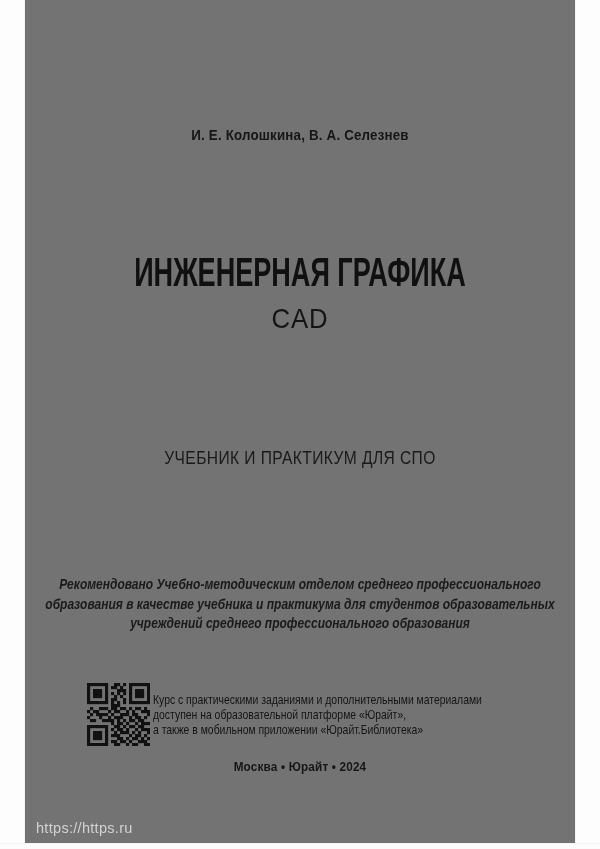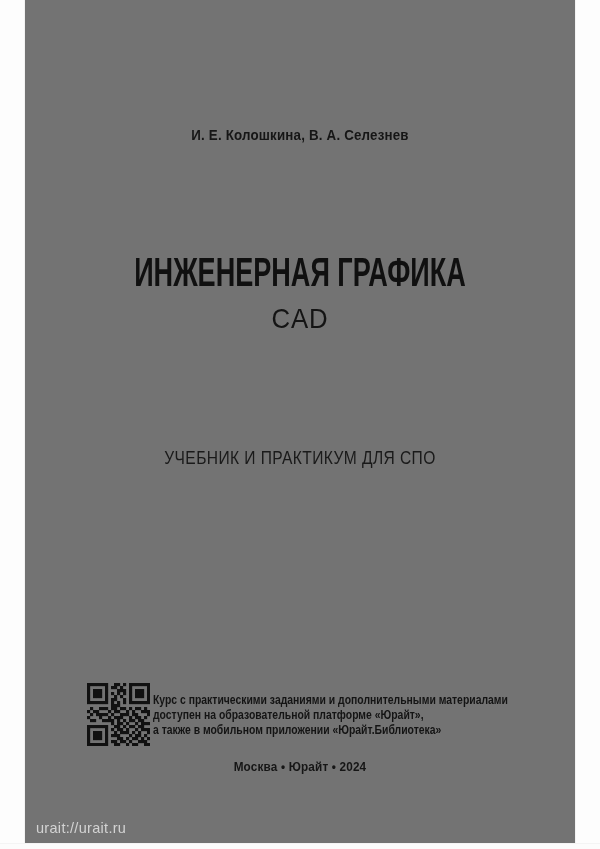--- a/index.html
+++ b/index.html
@@ -45,21 +45,21 @@
     font-size:13.8px;line-height:19.5px;color:#1a1a1a;
   }
   .recommendation .rec-line{transform:scaleX(.87);transform-origin:center;white-space:nowrap;}
   .qr-block{
     position:absolute;left:87px;top:683px;width:440px;height:64px;
   }
   .qr-code{position:absolute;left:0;top:0;width:63px;height:63px;}
   .qr-code svg{display:block;width:63px;height:63px;fill:#111;}
   .qr-text{
     position:absolute;left:66px;top:9px;width:370px;
-    font-size:13px;font-weight:700;line-height:15.2px;color:#141414;
+    font-size:13px;font-weight:400;line-height:15.2px;color:#141414;
   }
   .qr-text .qr-line{transform:scaleX(.8);transform-origin:left center;white-space:nowrap;}
   .imprint{
     position:absolute;left:0;top:759px;width:600px;
     text-align:center;font-size:13.5px;font-weight:700;letter-spacing:.2px;
     transform:scaleX(.87);transform-origin:center;color:#161616;
   }
   .watermark{
     position:absolute;left:36px;top:820px;
     font-size:14.5px;font-weight:400;color:#d3d3d3;letter-spacing:.3px;
@@ -74,20 +74,25 @@
   <div class="edge-right"></div>
   <div class="edge-bottom"></div>
 
   <div class="authors">И. Е. Колошкина, В. А. Селезнев</div>
 
   <div class="book-title">ИНЖЕНЕРНАЯ ГРАФИКА</div>
   <div class="book-subtitle">CAD</div>
 
   <div class="edition">УЧЕБНИК И ПРАКТИКУМ ДЛЯ СПО</div>
 
+  <div class="recommendation">
+    <div class="rec-line">Рекомендовано Учебно-методическим отделом среднего профессионального</div>
+    <div class="rec-line">образования в качестве учебника и практикума для студентов образовательных</div>
+    <div class="rec-line">учреждений среднего профессионального образования</div>
+  </div>
 
   <div class="qr-block">
     <div class="qr-code">
       <svg viewBox="0 0 21 21" xmlns="http://www.w3.org/2000/svg">
           <rect x="0" y="0" width="1.05" height="1.05"></rect>
           <rect x="1" y="0" width="1.05" height="1.05"></rect>
           <rect x="2" y="0" width="1.05" height="1.05"></rect>
           <rect x="3" y="0" width="1.05" height="1.05"></rect>
           <rect x="4" y="0" width="1.05" height="1.05"></rect>
           <rect x="5" y="0" width="1.05" height="1.05"></rect>
@@ -327,15 +332,15 @@
     </div>
     <div class="qr-text">
       <div class="qr-line">Курс с практическими заданиями и дополнительными материалами</div>
       <div class="qr-line">доступен на образовательной платформе «Юрайт»,</div>
       <div class="qr-line">а также в мобильном приложении «Юрайт.Библиотека»</div>
     </div>
   </div>
 
   <div class="imprint">Москва • Юрайт • 2024</div>
 
-  <div class="watermark">urait://urait.ru</div>
+  <div class="watermark">https://https.ru</div>
 
 </div>
 
 </body></html>

